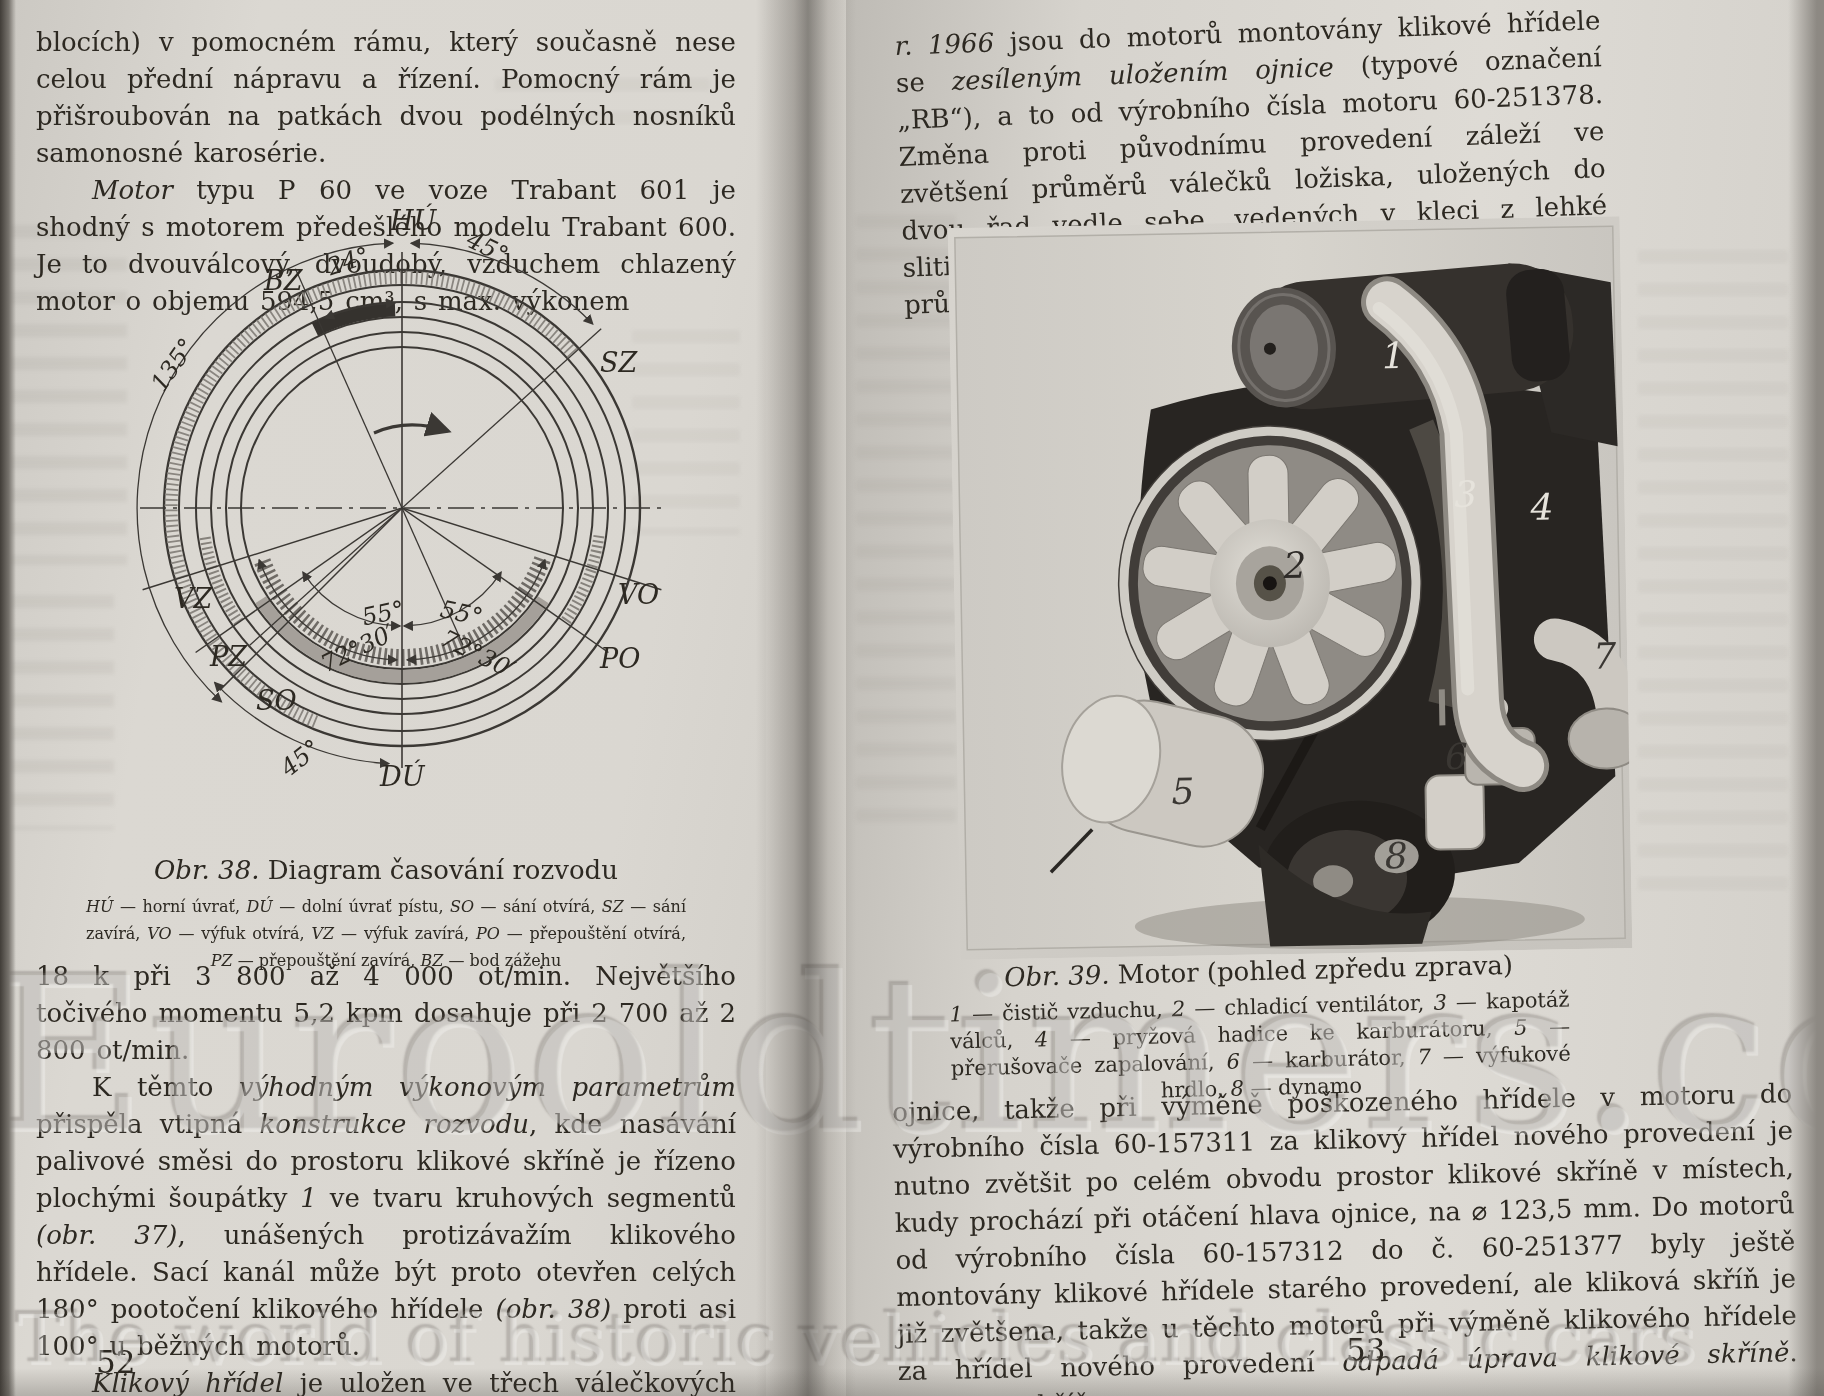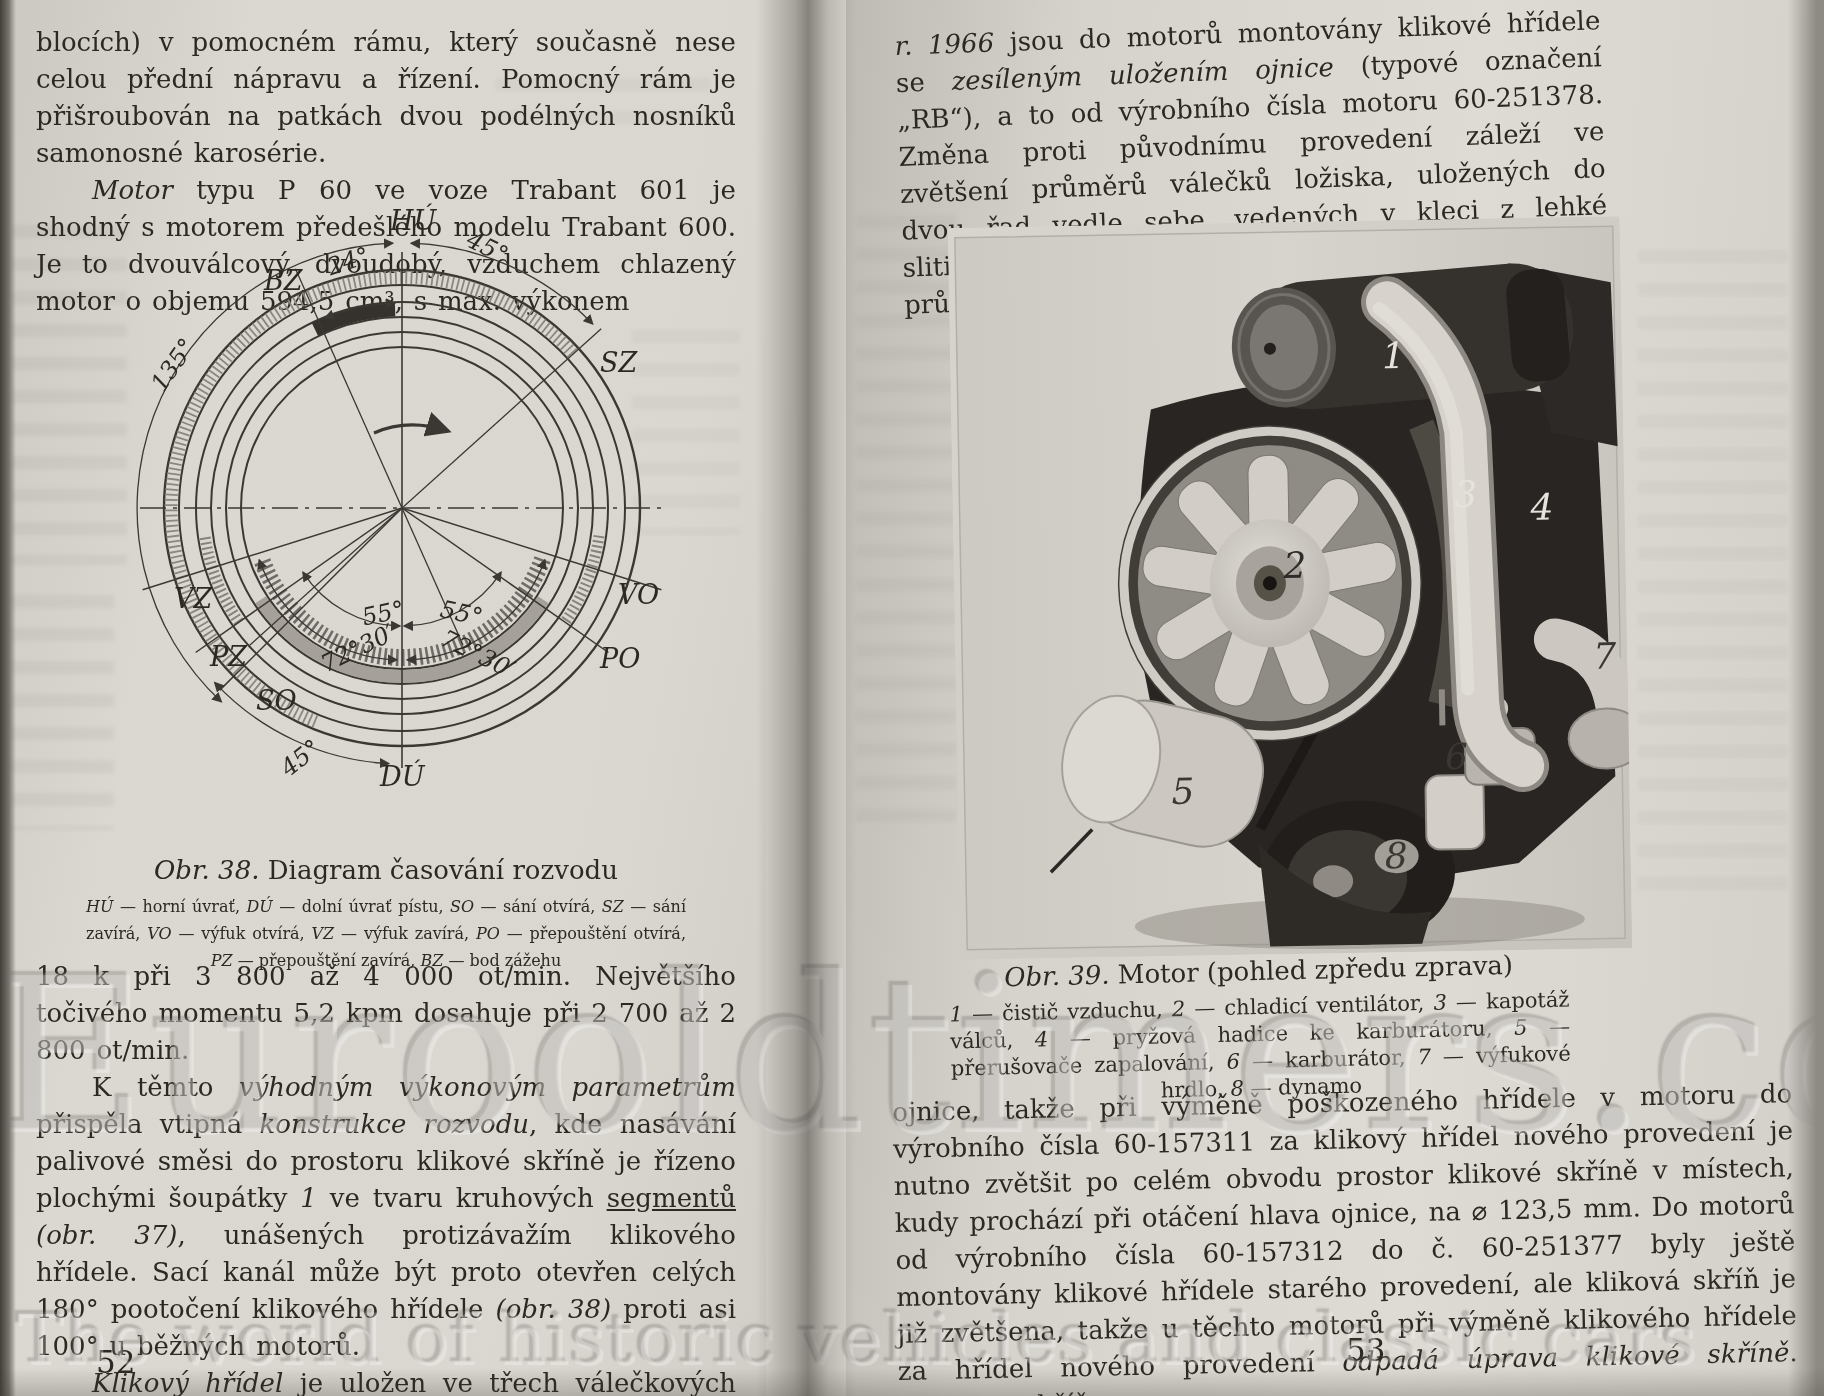--- a/index.html
+++ b/index.html
@@ -18,21 +18,21 @@
   .edge-right{position:absolute;left:1788px;top:0;width:36px;height:1396px;
         background:linear-gradient(90deg,rgba(90,86,80,0),#8d8983 80%);}
   .edge-bottom{position:absolute;left:0;top:1368px;width:1824px;height:28px;
         background:linear-gradient(180deg,rgba(60,56,50,0),rgba(60,56,50,.25));}
 
   
   .tx{font-size:26px;line-height:37px;color:#2d2922;text-align:justify;word-spacing:2.5px;}
   .tx p{margin:0;}
   .tx p.ind{text-indent:56px;}
   .it{font-style:italic;}
-  .un{text-decoration:underline;}
+  .un{}
 
   .col-l1{position:absolute;left:36px;top:24px;width:700px;}
   .col-l2{position:absolute;left:36px;top:958px;width:700px;}
   .col-r1{position:absolute;left:894px;top:28px;width:706px;transform:rotate(-2.1deg);transform-origin:left top;}
   .col-r2{position:absolute;left:892px;top:1094px;width:900px;transform:rotate(-1.2deg);transform-origin:left top;}
 
   .figcap{color:#2d2922;}
   .cap38{position:absolute;left:40px;top:830px;width:692px;margin-top:25px;}
   .cap39{position:absolute;left:900px;top:956px;width:720px;transform:rotate(-1.4deg);}
   .cap-title{font-size:26px;text-align:center;margin:0 0 8px 0;}

